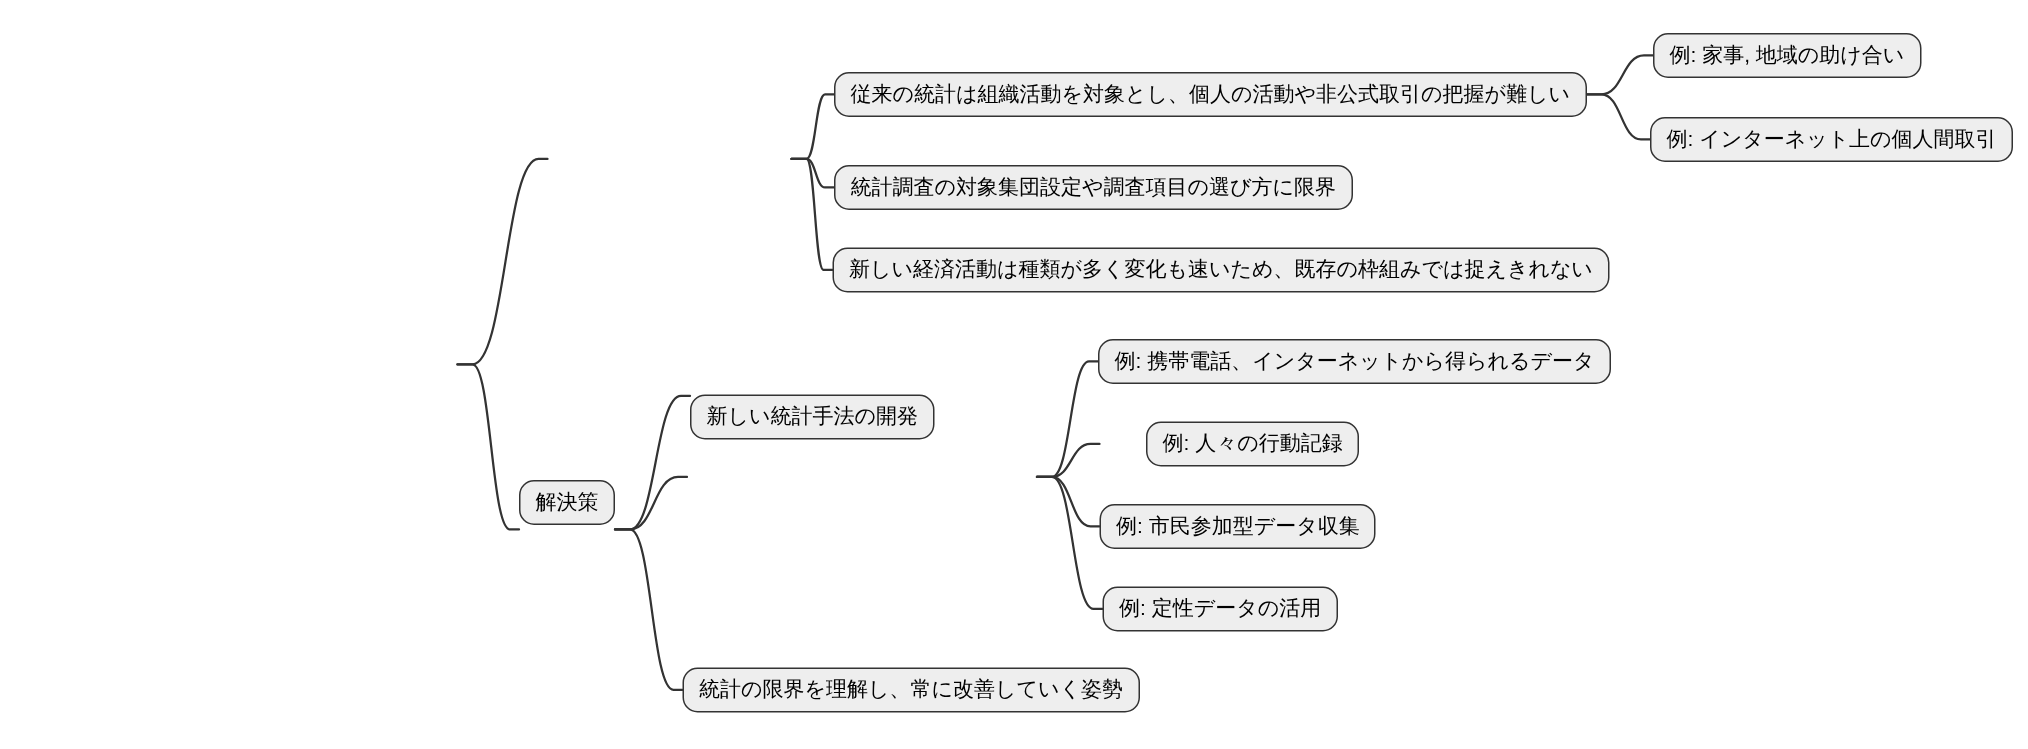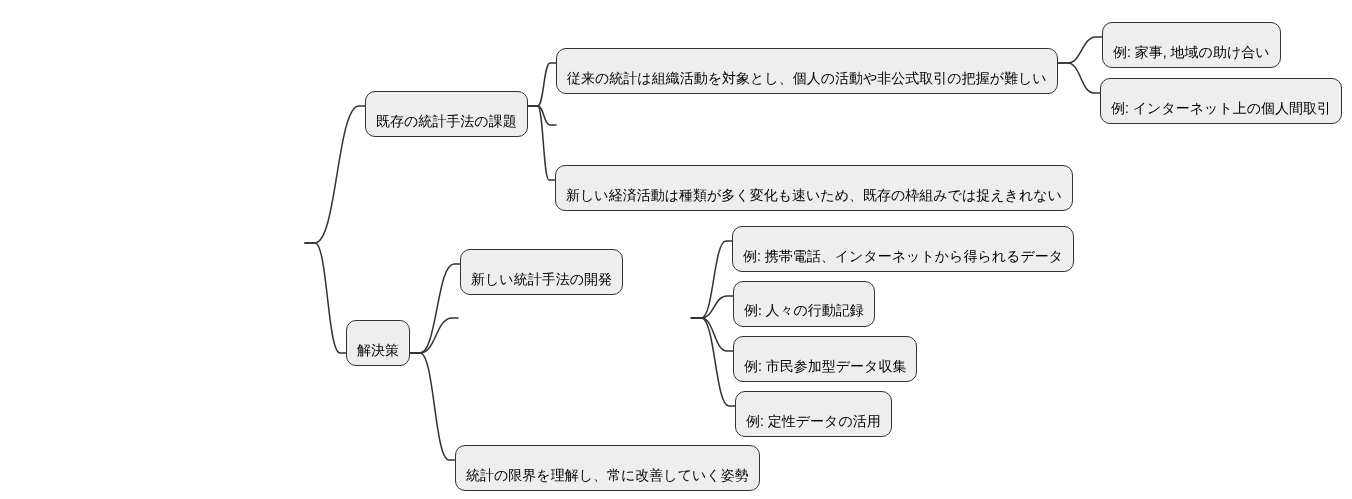--- a/index.html
+++ b/index.html
@@ -24,21 +24,21 @@
     stroke: var(--line, #333333);
     stroke-width: 1.5px;
     stroke-linecap: round;
   }
   .node {
     position: absolute;
     box-sizing: border-box;
     background: var(--node-fill, #eeeeee);
     border: 1.5px solid var(--node-border, #333333);
     border-radius: 10px;
-    padding: 20px 10px 5px 10px;
+    padding: 4px 10px 5px 10px;
     font-size: 14px;
     line-height: 1.35;
     color: var(--text, #000000);
     white-space: nowrap;
     cursor: pointer;
   }
 </style>
 </head>
 <body>
 
@@ -55,39 +55,39 @@
       <path d="M 410 352.9453125 H 420 C 437 352.9453125, 437 263.9453125, 454 263.9453125 H 460"></path>
       <path d="M 410 352.9453125 H 420 C 436 352.9453125, 436 317.9453125, 452 317.9453125 H 458"></path>
       <path d="M 410 352.9453125 H 420 C 434.5 352.9453125, 434.5 459.9453125, 449 459.9453125 H 455"></path>
       <path d="M 691.3125 317.9453125 H 701.3125 C 713.65625 317.9453125, 713.65625 240.9453125, 726 240.9453125 H 732"></path>
       <path d="M 691.3125 317.9453125 H 701.3125 C 714.15625 317.9453125, 714.15625 295.9453125, 727 295.9453125 H 733"></path>
       <path d="M 691.3125 317.9453125 H 701.3125 C 714.15625 317.9453125, 714.15625 350.9453125, 727 350.9453125 H 733"></path>
       <path d="M 691.3125 317.9453125 H 701.3125 C 715.15625 317.9453125, 715.15625 405.9453125, 729 405.9453125 H 735"></path>
     </svg>
 
 
-  <div class="node" id="n-b1" style="left:365px; top:91px;">既存の統計手法の課題</div>
 
   <div class="node" id="n-b2" style="left:346px; top:320px;">解決策</div>
 
   <div class="node" id="n-c1" style="left:556px; top:48px;">従来の統計は組織活動を対象とし、個人の活動や非公式取引の把握が難しい</div>
 
+  <div class="node" id="n-c2" style="left:556px; top:110px;">統計調査の対象集団設定や調査項目の選び方に限界</div>
 
   <div class="node" id="n-c3" style="left:555px; top:165px;">新しい経済活動は種類が多く変化も速いため、既存の枠組みでは捉えきれない</div>
 
   <div class="node" id="n-d1" style="left:1102px; top:22px;">例: 家事, 地域の助け合い</div>
 
   <div class="node" id="n-d2" style="left:1100px; top:78px;">例: インターネット上の個人間取引</div>
 
-  <div class="node" id="n-c4" style="left:460px; top:249px;text-align:center;">新しい統計手法の開発</div>
+  <div class="node" id="n-c4" style="left:460px; top:263px;text-align:center;">新しい統計手法の開発</div>
 
 
   <div class="node" id="n-c6" style="left:455px; top:445px;">統計の限界を理解し、常に改善していく姿勢</div>
 
   <div class="node" id="n-e1" style="left:732px; top:226px;">例: 携帯電話、インターネットから得られるデータ</div>
 
-  <div class="node" id="n-e2" style="left:733px; top:281px;font-family:Liberation Serif, serif;">例: 人々の行動記録</div>
+  <div class="node" id="n-e2" style="left:764px; top:281px;">例: 人々の行動記録</div>
 
   <div class="node" id="n-e3" style="left:733px; top:336px;">例: 市民参加型データ収集</div>
 
   <div class="node" id="n-e4" style="left:735px; top:391px;">例: 定性データの活用</div>
 
 </div>
 
 </body></html>

